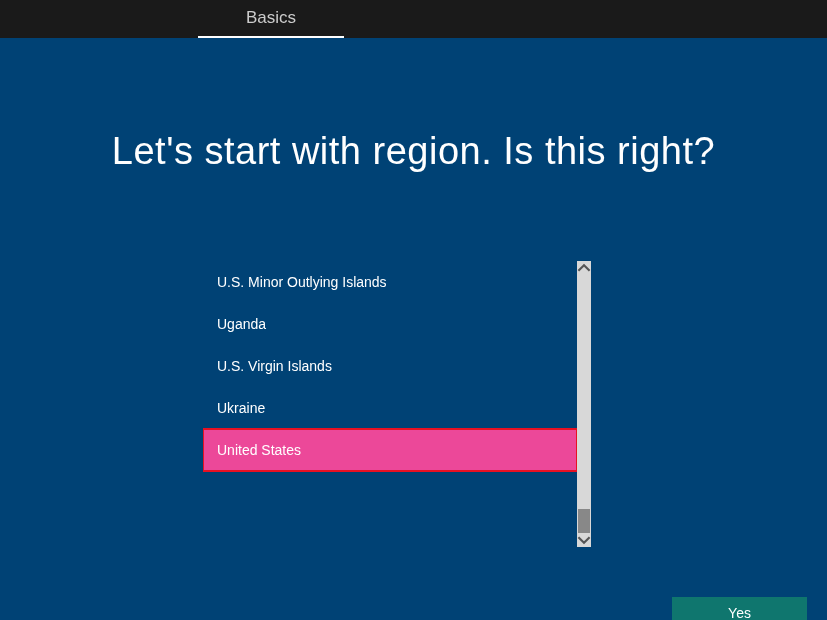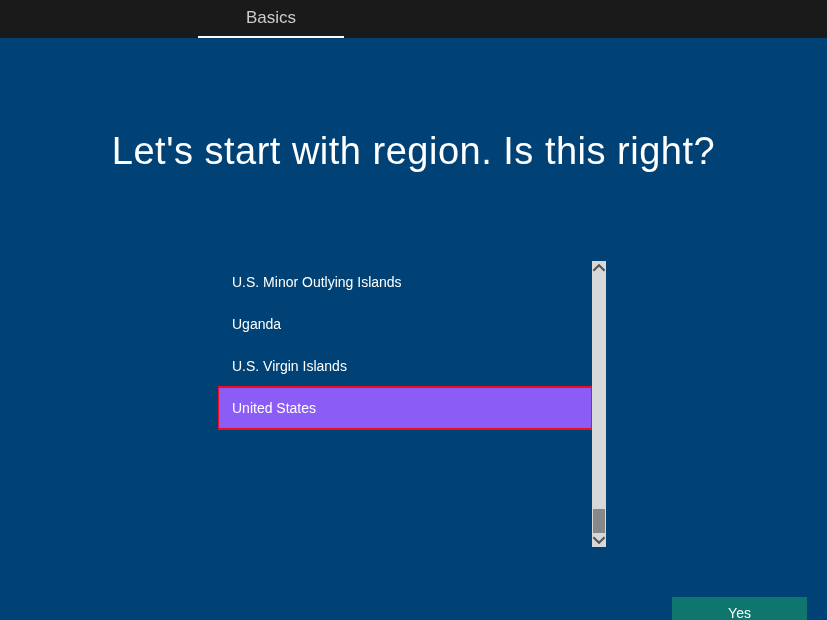--- a/index.html
+++ b/index.html
@@ -43,42 +43,42 @@
     }
     .heading {
       color: #fff;
       font-size: 38px;
       font-weight: 300;
       text-align: center;
       letter-spacing: 0.5px;
     }
     .list-container {
       position: absolute;
-      left: 218px;
+      left: 203px;
       top: 223px;
       width: 388px;
       height: 286px;
       display: flex;
     }
     .region-list {
       flex: 1;
       overflow: hidden;
     }
     .region-item {
       height: 42px;
       display: flex;
       align-items: center;
       padding-left: 14px;
       color: #fff;
       font-size: 14px;
       font-weight: 400;
       cursor: pointer;
     }
     .region-item.selected {
-      background: #8b5cf6;
+      background: #ec4899;
       outline: 2px solid #e81123;
       outline-offset: -1px;
     }
     .scrollbar {
       width: 14px;
       background: #d8d8d8;
       position: relative;
       display: flex;
       flex-direction: column;
     }
@@ -155,20 +155,23 @@
     <div class="region-list">
       <div class="region-item">
         <span>U.S. Minor Outlying Islands</span>
       </div>
       <div class="region-item">
         <span>Uganda</span>
       </div>
       <div class="region-item">
         <span>U.S. Virgin Islands</span>
       </div>
+      <div class="region-item">
+        <span>Ukraine</span>
+      </div>
       <div class="region-item selected">
         <span>United States</span>
       </div>
     </div>
     <div class="scrollbar">
       <div class="scroll-arrow">
         <svg viewBox="0 0 10 10">
             <path d="M1 7 L5 3 L9 7" fill="none" stroke="#555" stroke-width="1.5"></path>
           </svg>
       </div>

